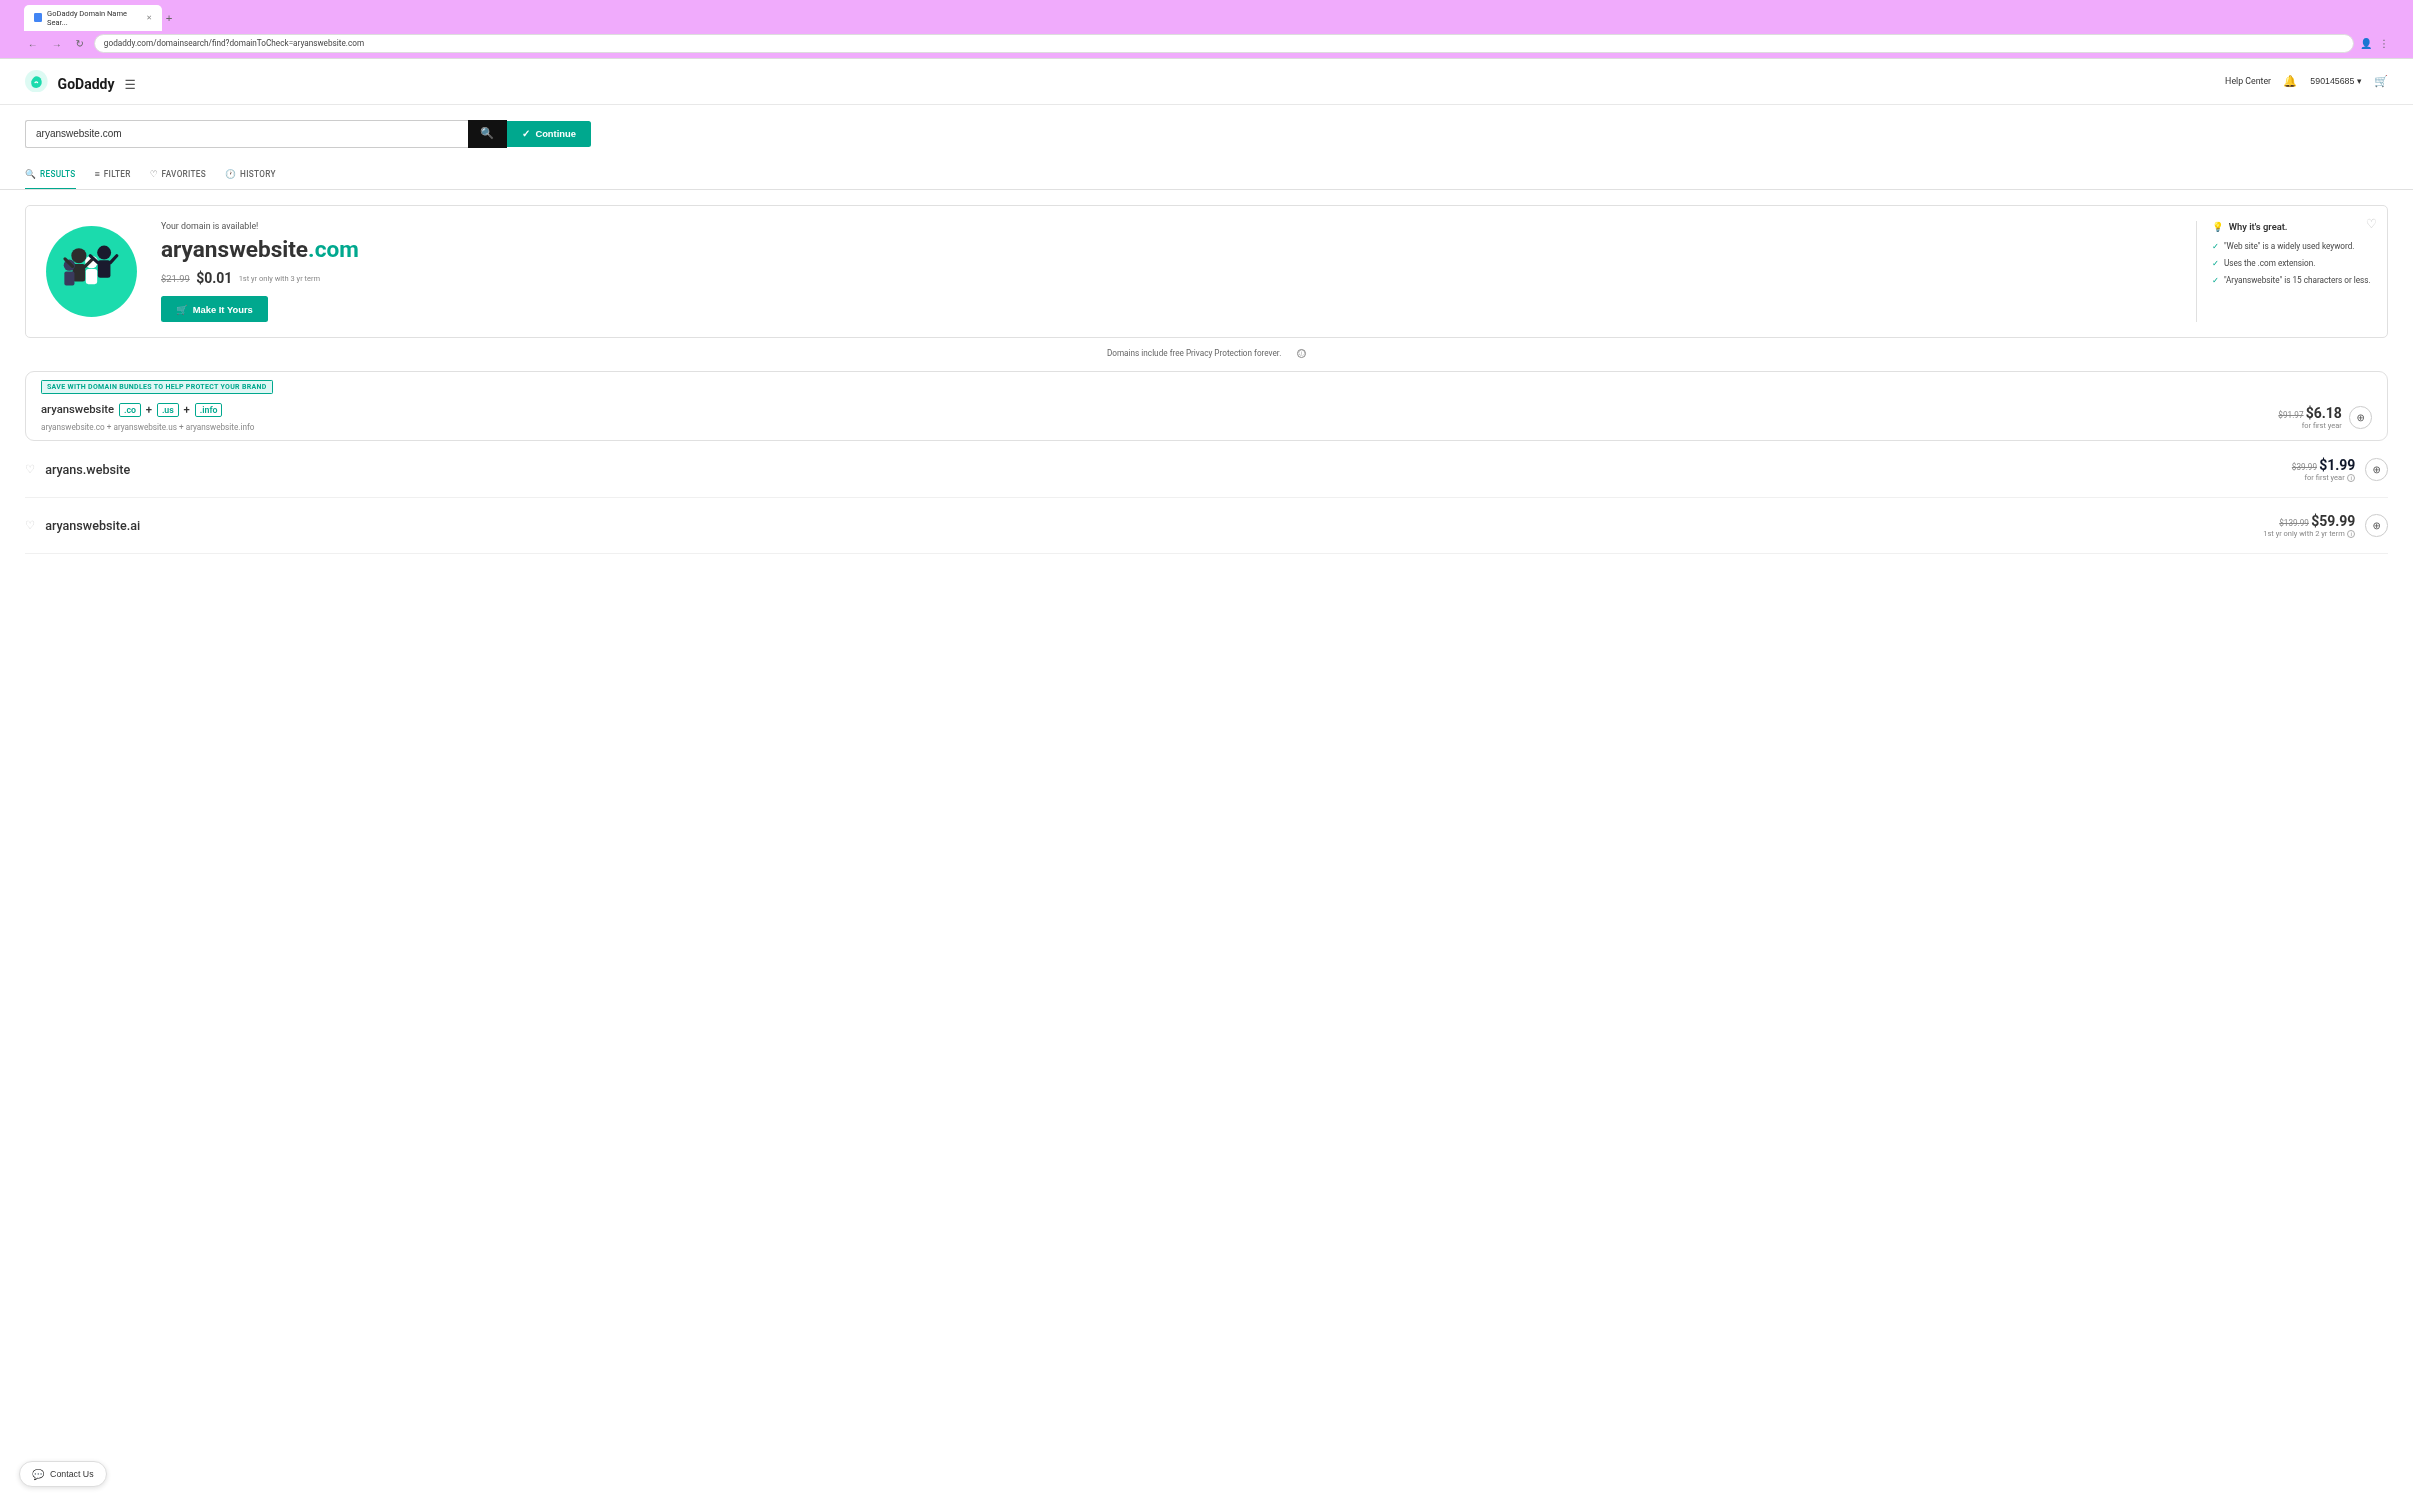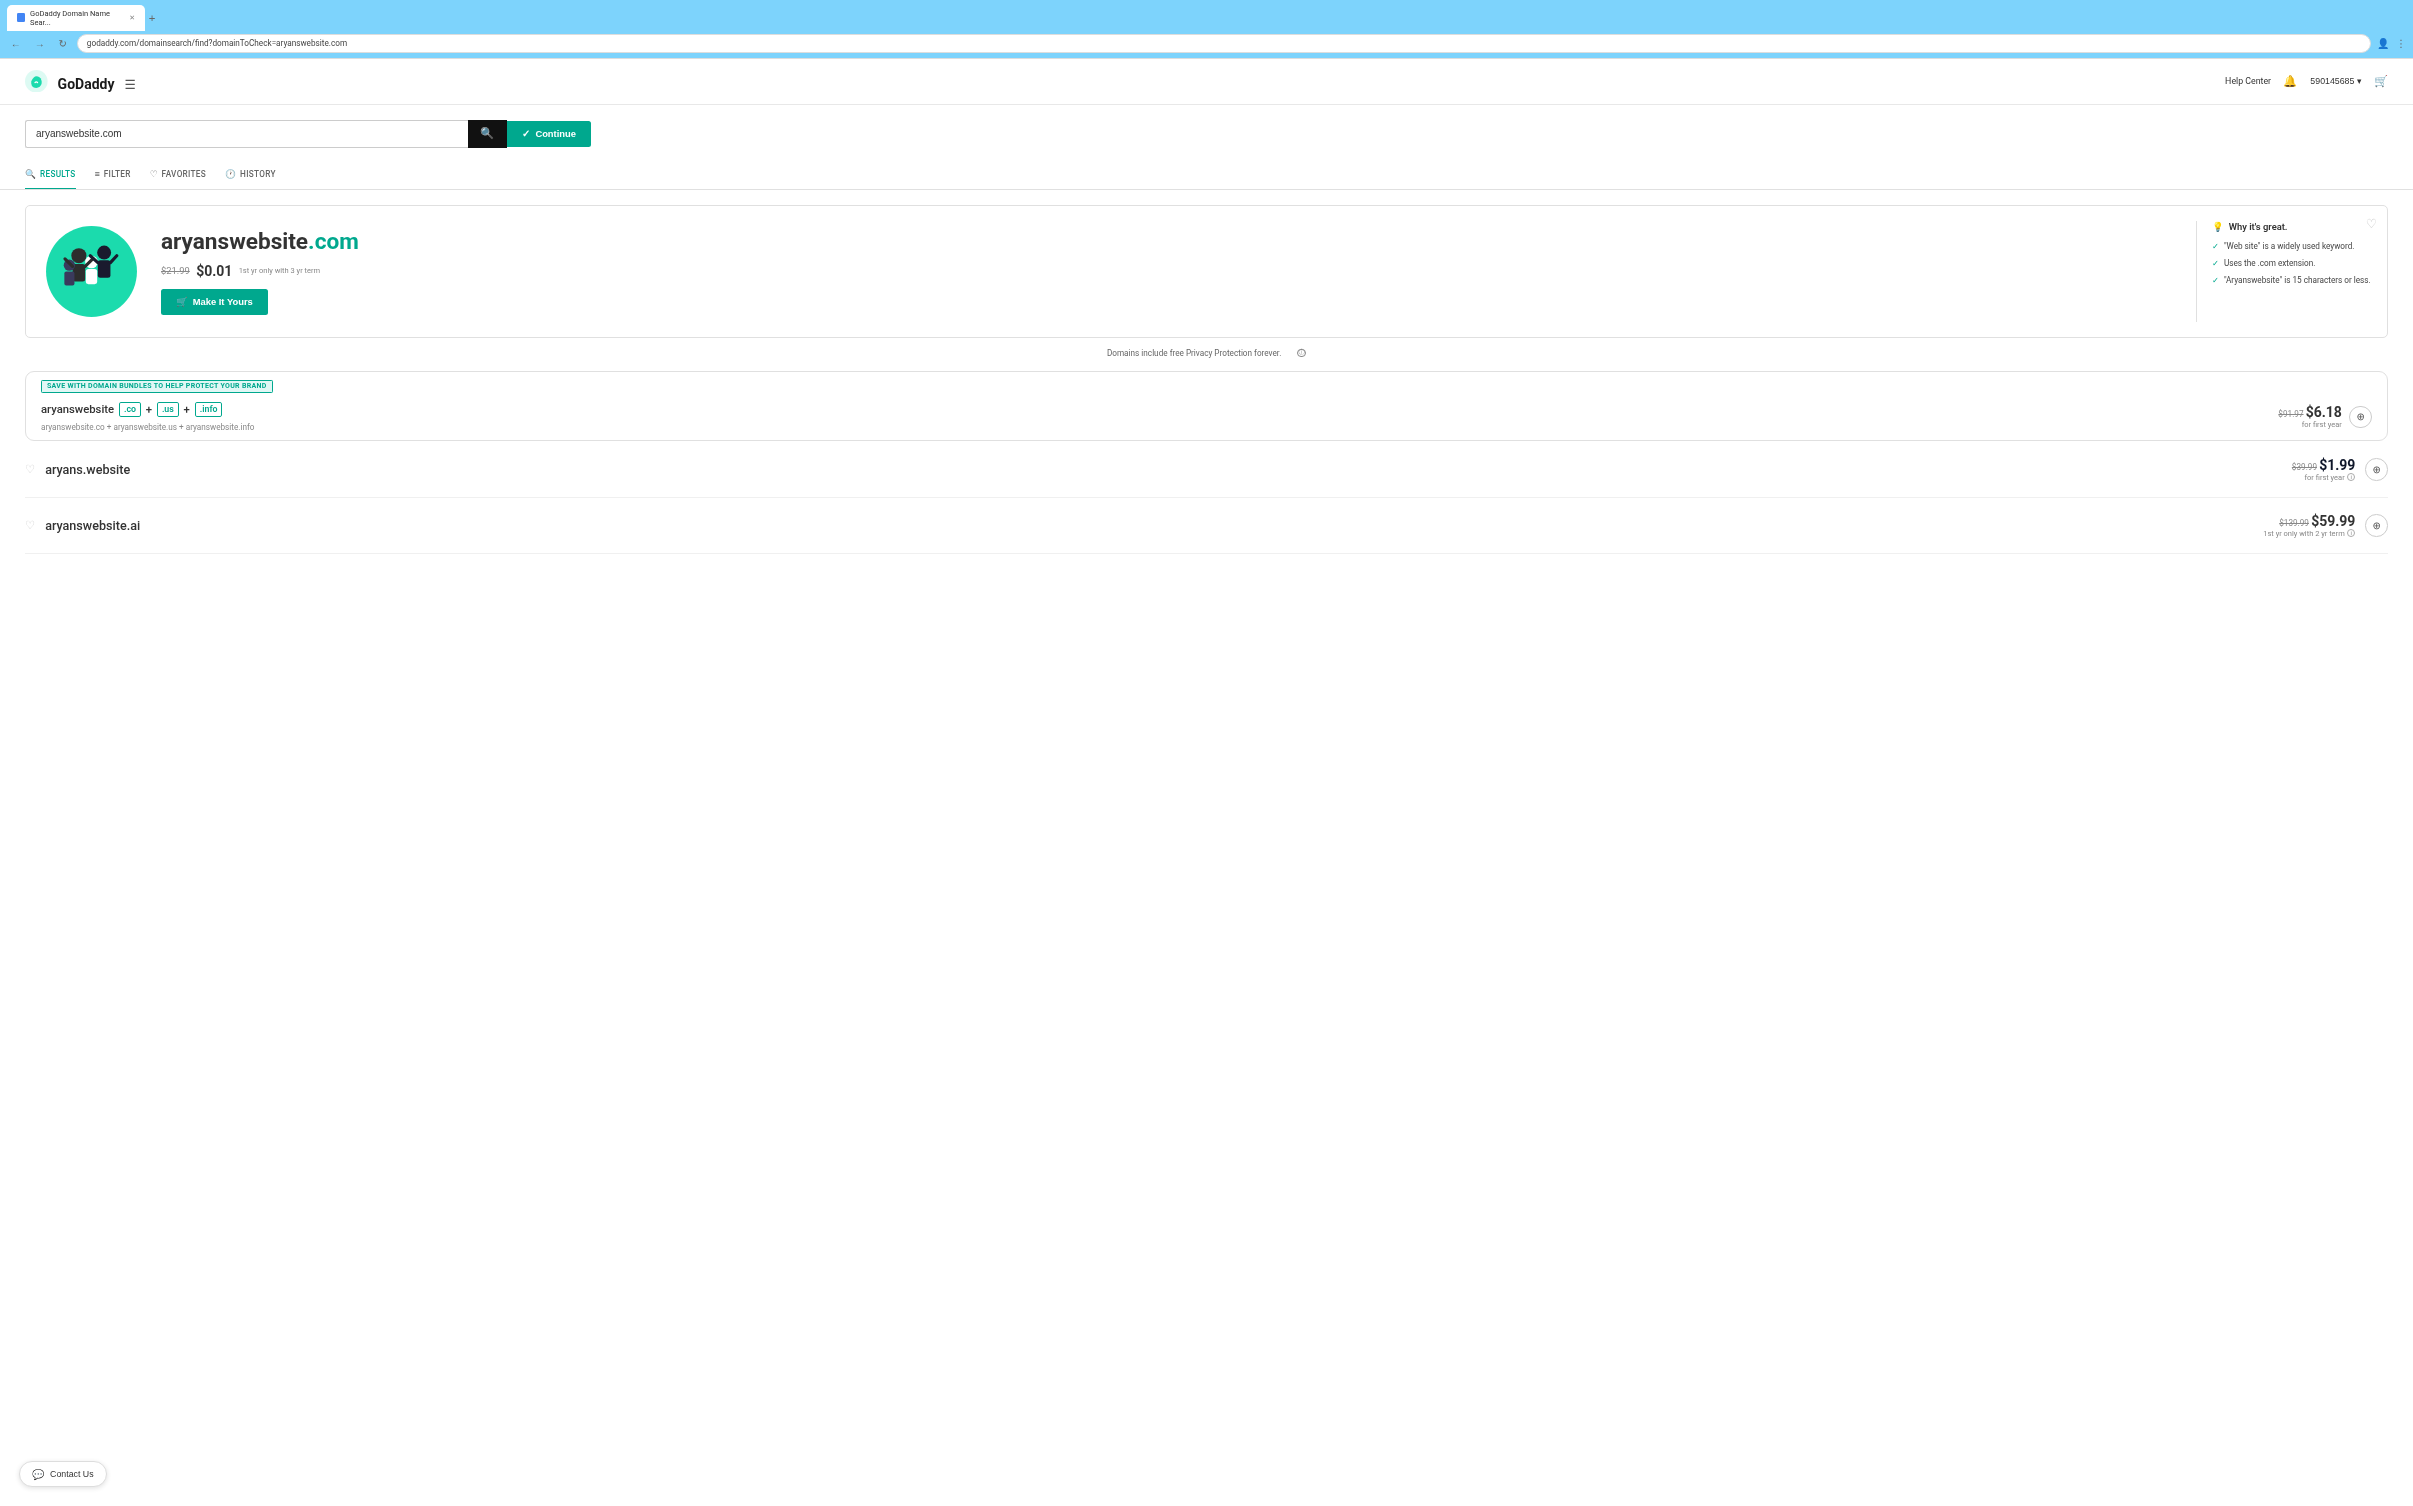--- a/index.html
+++ b/index.html
@@ -1,19 +1,19 @@
 <!DOCTYPE html>
 <html style="font-size:10px"><head>
   <meta charset="utf-8">
   <style>
     * { box-sizing: border-box; margin: 0; padding: 0; }
     body { font-family: -apple-system, BlinkMacSystemFont, 'Segoe UI', Roboto, sans-serif; background: #fff; color: #333; font-size: 8.8px; }
 
     
-    .browser-chrome { background: #7dd3fc; border-bottom: 0.6px solid #ddd; padding: 5px 7px; }
+    .browser-chrome { background: #f0abfc; border-bottom: 0.6px solid #ddd; padding: 5px 24px; }
     .browser-tabs { display: flex; align-items: center; margin-bottom: 3.8px; }
     .browser-tab { background: #fff; border-radius: 5px 5px 0 0; padding: 3.8px 10px; font-size: 7.5px; color: #333; display: flex; align-items: center; gap: 5px; max-width: 138px; }
     .tab-favicon { width: 8.8px; height: 8.8px; background: #4285f4; border-radius: 1.3px; display: inline-block; }
     .tab-close { color: #888; cursor: pointer; font-size: 7px; }
     .tab-new { background: none; border: none; font-size: 11.3px; color: #666; cursor: pointer; margin-left: 3.8px; }
     .browser-nav { display: flex; align-items: center; gap: 6.3px; }
     .nav-btn { background: none; border: none; color: #666; cursor: pointer; font-size: 10px; padding: 2.5px 3.8px; border-radius: 50%; }
     .address-bar { flex: 1; background: #fff; border: 0.6px solid #ddd; border-radius: 12.6px; padding: 3.1px 8.8px; font-size: 8.2px; color: #333; display: flex; align-items: center; }
     .address-url { color: #444; font-size: 8.2px; }
     .browser-action-btn { background: none; border: none; color: #666; font-size: 10px; cursor: pointer; }
@@ -194,20 +194,21 @@
         <circle cx="45" cy="70" r="9" fill="#3a3a5c"></circle>
         <rect x="37" y="80" width="16" height="22" rx="3" fill="#3a3a5c"></rect>
 
         <line x1="50" y1="72" x2="38" y2="60" stroke="#2d2d2d" stroke-width="5" stroke-linecap="round"></line>
         <line x1="70" y1="72" x2="82" y2="60" stroke="#2d2d2d" stroke-width="5" stroke-linecap="round"></line>
         <line x1="90" y1="66" x2="78" y2="55" stroke="#1a1a2e" stroke-width="5" stroke-linecap="round"></line>
         <line x1="110" y1="66" x2="120" y2="55" stroke="#1a1a2e" stroke-width="5" stroke-linecap="round"></line>
       </svg>
 
       <div class="domain-info">
+        <div class="available-text">Your domain is available!</div>
         <div class="domain-name-display">
           <span>aryanswebsite</span><span class="tld">.com</span>
         </div>
         <div class="pricing-row">
           <span class="original-price">$21.99</span>
           <span class="sale-price">$0.01</span>
           <span class="price-note">1st yr only with 3 yr term</span>
         </div>
         <button class="make-it-yours-btn">
           <span>🛒</span>

